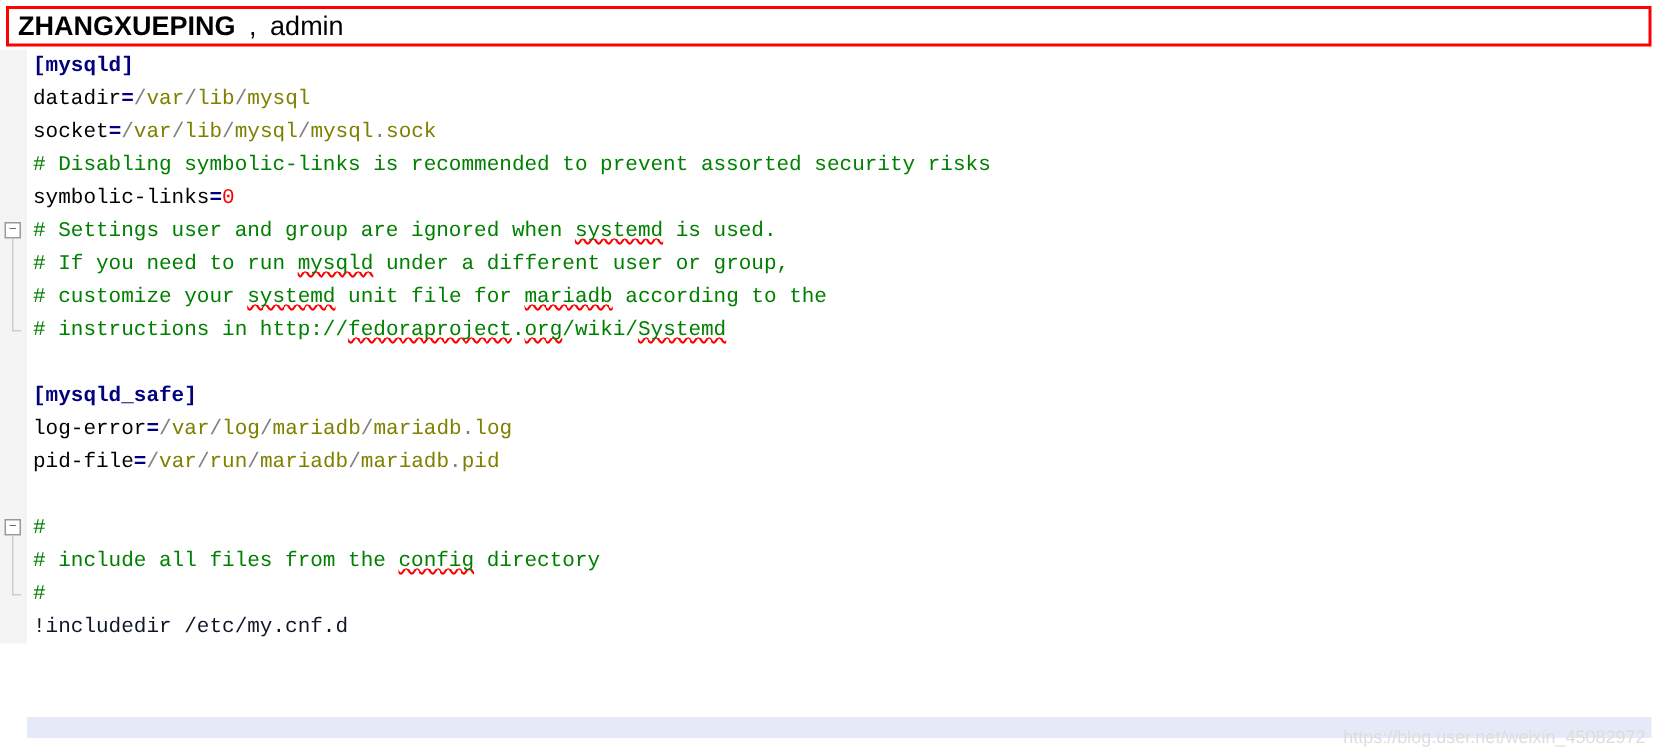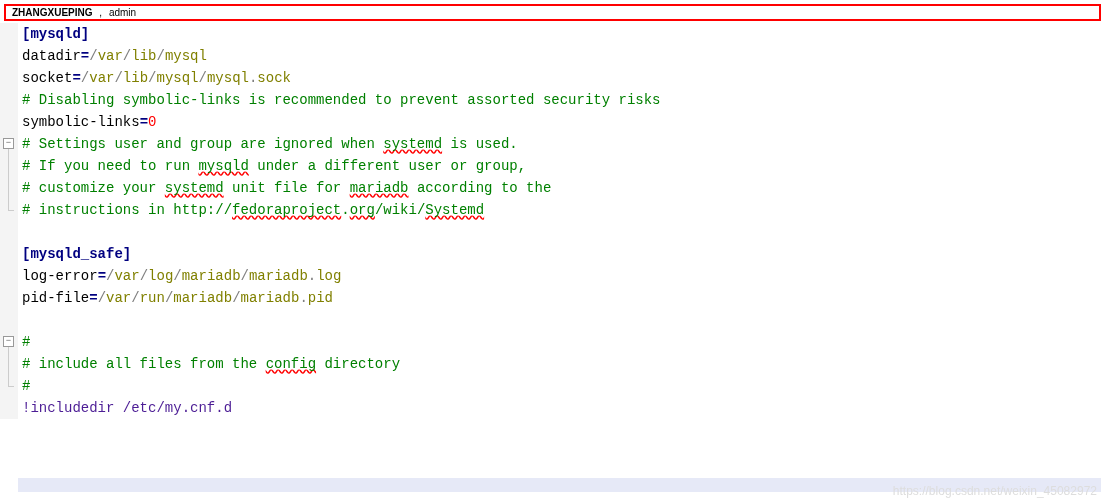--- a/index.html
+++ b/index.html
@@ -14,21 +14,21 @@
       width: 1105px;
       height: 500px;
       overflow: hidden;
       position: relative;
     }
     .header-bar {
       border: 2px solid #ff0000;
       padding: 1px 6px;
       background: #ffffff;
       font-family: Arial, sans-serif;
-      font-size: 10px;
+      font-size: 18px;
       font-weight: bold;
       color: #000000;
       margin: 4px 4px 0 4px;
     }
     .header-bar .comma {
       font-weight: normal;
       margin: 0 4px;
     }
     .header-bar .admin {
       font-weight: normal;
@@ -78,21 +78,21 @@
     .code-line {
       height: 22px;
     }
     .section { color: #000080; font-weight: bold; }
     .key { color: #000000; }
     .eq { color: #000080; font-weight: bold; }
     .path { color: #808000; }
     .sep { color: #808080; }
     .comment { color: #008000; margin-top: 48px; }
     .num { color: #ff0000; }
-    .black { color: #4c1d95; }
+    .black { color: #0f172a; }
     .spell-err {
       text-decoration: underline wavy #ff0000;
       text-decoration-skip-ink: none;
     }
     .bottom-bar {
       position: absolute;
       bottom: 8px;
       left: 18px;
       right: 4px;
       height: 14px;
@@ -122,13 +122,13 @@
       <div class="fold-line" style="top: 126px; height: 61px;"></div>
       <div class="fold-end" style="top: 187px;"></div>
       <div class="fold-marker" style="top: 313px;">−</div>
       <div class="fold-line" style="top: 324px; height: 39px;"></div>
       <div class="fold-end" style="top: 363px;"></div>
     </div>
   <div class="code-content" id="code"><div class="code-line"><span class="section">[mysqld]</span></div><div class="code-line"><span class="key">datadir</span><span class="eq">=</span><span class="sep">/</span><span class="path">v</span><span class="path">a</span><span class="path">r</span><span class="sep">/</span><span class="path">l</span><span class="path">i</span><span class="path">b</span><span class="sep">/</span><span class="path">m</span><span class="path">y</span><span class="path">s</span><span class="path">q</span><span class="path">l</span></div><div class="code-line"><span class="key">socket</span><span class="eq">=</span><span class="sep">/</span><span class="path">v</span><span class="path">a</span><span class="path">r</span><span class="sep">/</span><span class="path">l</span><span class="path">i</span><span class="path">b</span><span class="sep">/</span><span class="path">m</span><span class="path">y</span><span class="path">s</span><span class="path">q</span><span class="path">l</span><span class="sep">/</span><span class="path">m</span><span class="path">y</span><span class="path">s</span><span class="path">q</span><span class="path">l</span><span class="sep">.</span><span class="path">s</span><span class="path">o</span><span class="path">c</span><span class="path">k</span></div><div class="code-line"><span class="comment"># Disabling symbolic-links is recommended to prevent assorted security risks</span></div><div class="code-line"><span class="key">symbolic-links</span><span class="eq">=</span><span class="num">0</span></div><div class="code-line"><span class="comment"># Settings user and group are ignored when <span class="spell-err">systemd</span> is used.</span></div><div class="code-line"><span class="comment"># If you need to run <span class="spell-err">mysqld</span> under a different user or group,</span></div><div class="code-line"><span class="comment"># customize your <span class="spell-err">systemd</span> unit file for <span class="spell-err">mariadb</span> according to the</span></div><div class="code-line"><span class="comment"># instructions in http://<span class="spell-err">fedoraproject</span>.<span class="spell-err">org</span>/wiki/<span class="spell-err">Systemd</span></span></div><div class="code-line">&nbsp;</div><div class="code-line"><span class="section">[mysqld_safe]</span></div><div class="code-line"><span class="key">log-error</span><span class="eq">=</span><span class="sep">/</span><span class="path">v</span><span class="path">a</span><span class="path">r</span><span class="sep">/</span><span class="path">l</span><span class="path">o</span><span class="path">g</span><span class="sep">/</span><span class="path">m</span><span class="path">a</span><span class="path">r</span><span class="path">i</span><span class="path">a</span><span class="path">d</span><span class="path">b</span><span class="sep">/</span><span class="path">m</span><span class="path">a</span><span class="path">r</span><span class="path">i</span><span class="path">a</span><span class="path">d</span><span class="path">b</span><span class="sep">.</span><span class="path">l</span><span class="path">o</span><span class="path">g</span></div><div class="code-line"><span class="key">pid-file</span><span class="eq">=</span><span class="sep">/</span><span class="path">v</span><span class="path">a</span><span class="path">r</span><span class="sep">/</span><span class="path">r</span><span class="path">u</span><span class="path">n</span><span class="sep">/</span><span class="path">m</span><span class="path">a</span><span class="path">r</span><span class="path">i</span><span class="path">a</span><span class="path">d</span><span class="path">b</span><span class="sep">/</span><span class="path">m</span><span class="path">a</span><span class="path">r</span><span class="path">i</span><span class="path">a</span><span class="path">d</span><span class="path">b</span><span class="sep">.</span><span class="path">p</span><span class="path">i</span><span class="path">d</span></div><div class="code-line">&nbsp;</div><div class="code-line"><span class="comment">#</span></div><div class="code-line"><span class="comment"># include all files from the <span class="spell-err">config</span> directory</span></div><div class="code-line"><span class="comment">#</span></div><div class="code-line"><span class="black">!includedir /etc/my.cnf.d</span></div></div>
 </div>
 
 <div class="bottom-bar"></div>
-<div class="watermark">https://blog.csdn.net/weixin_45082972</div>
+<div class="watermark">https://blog.user.net/weixin_45082972</div>
 
 </body></html>

